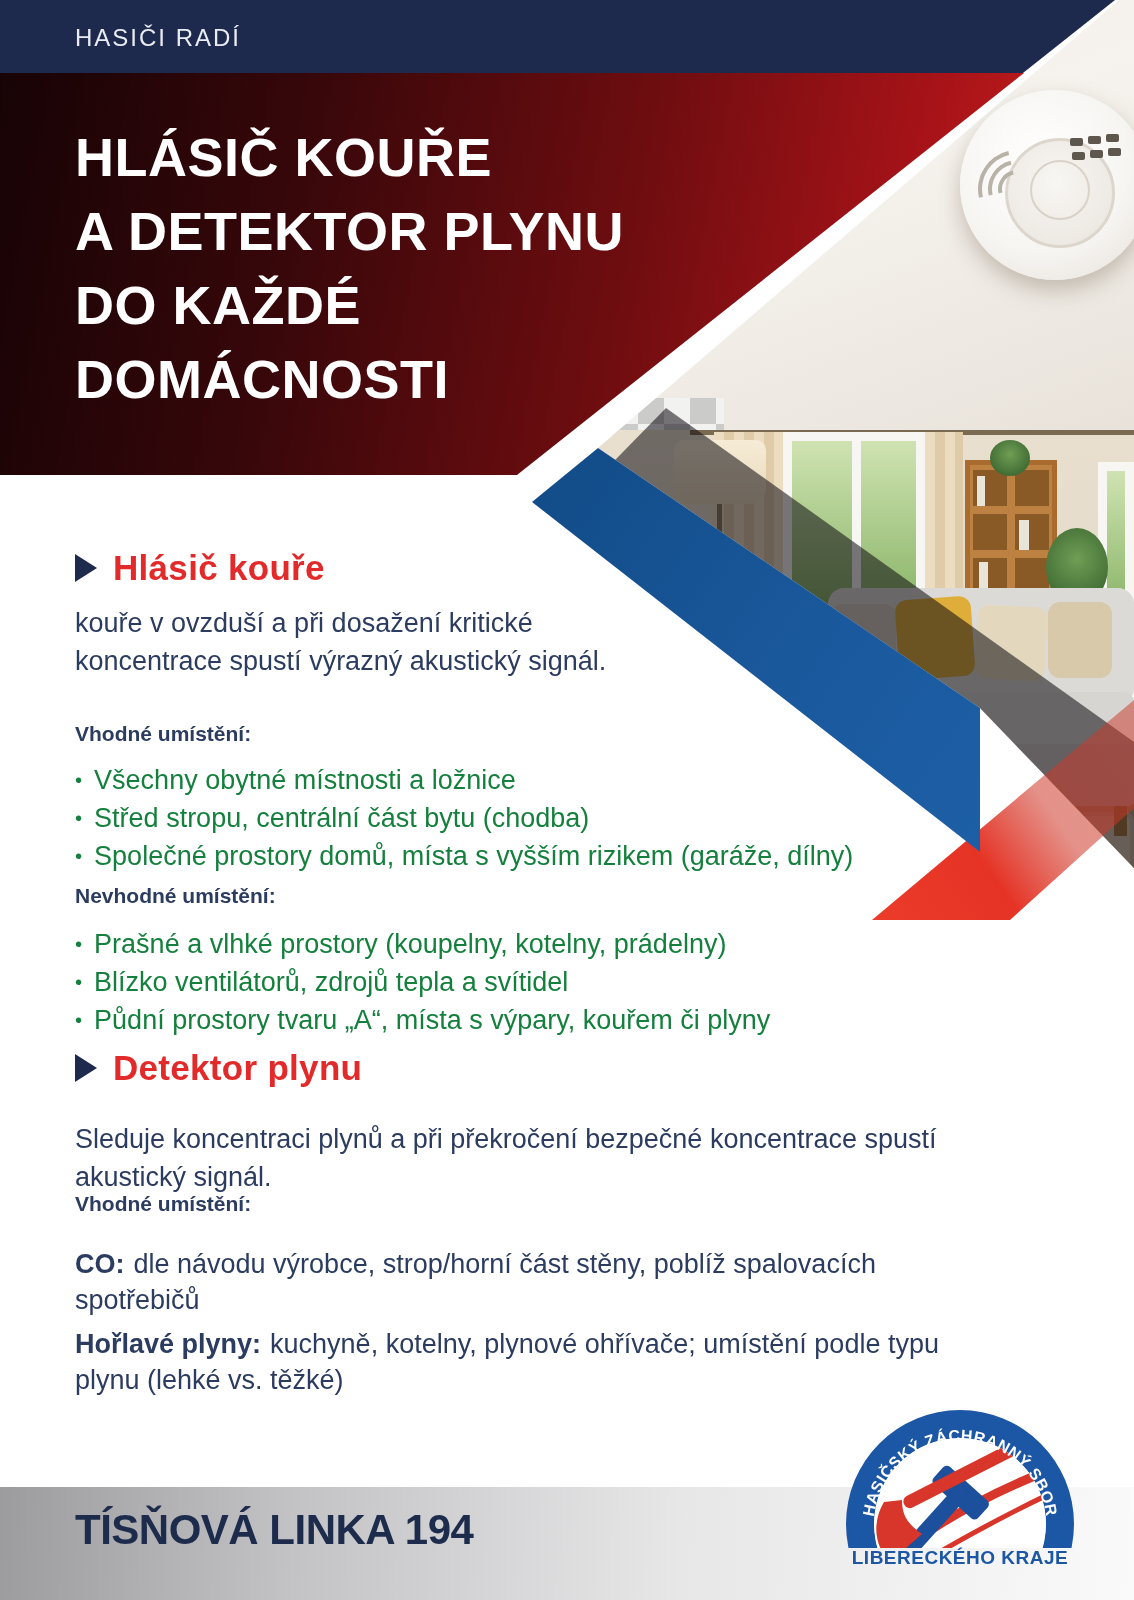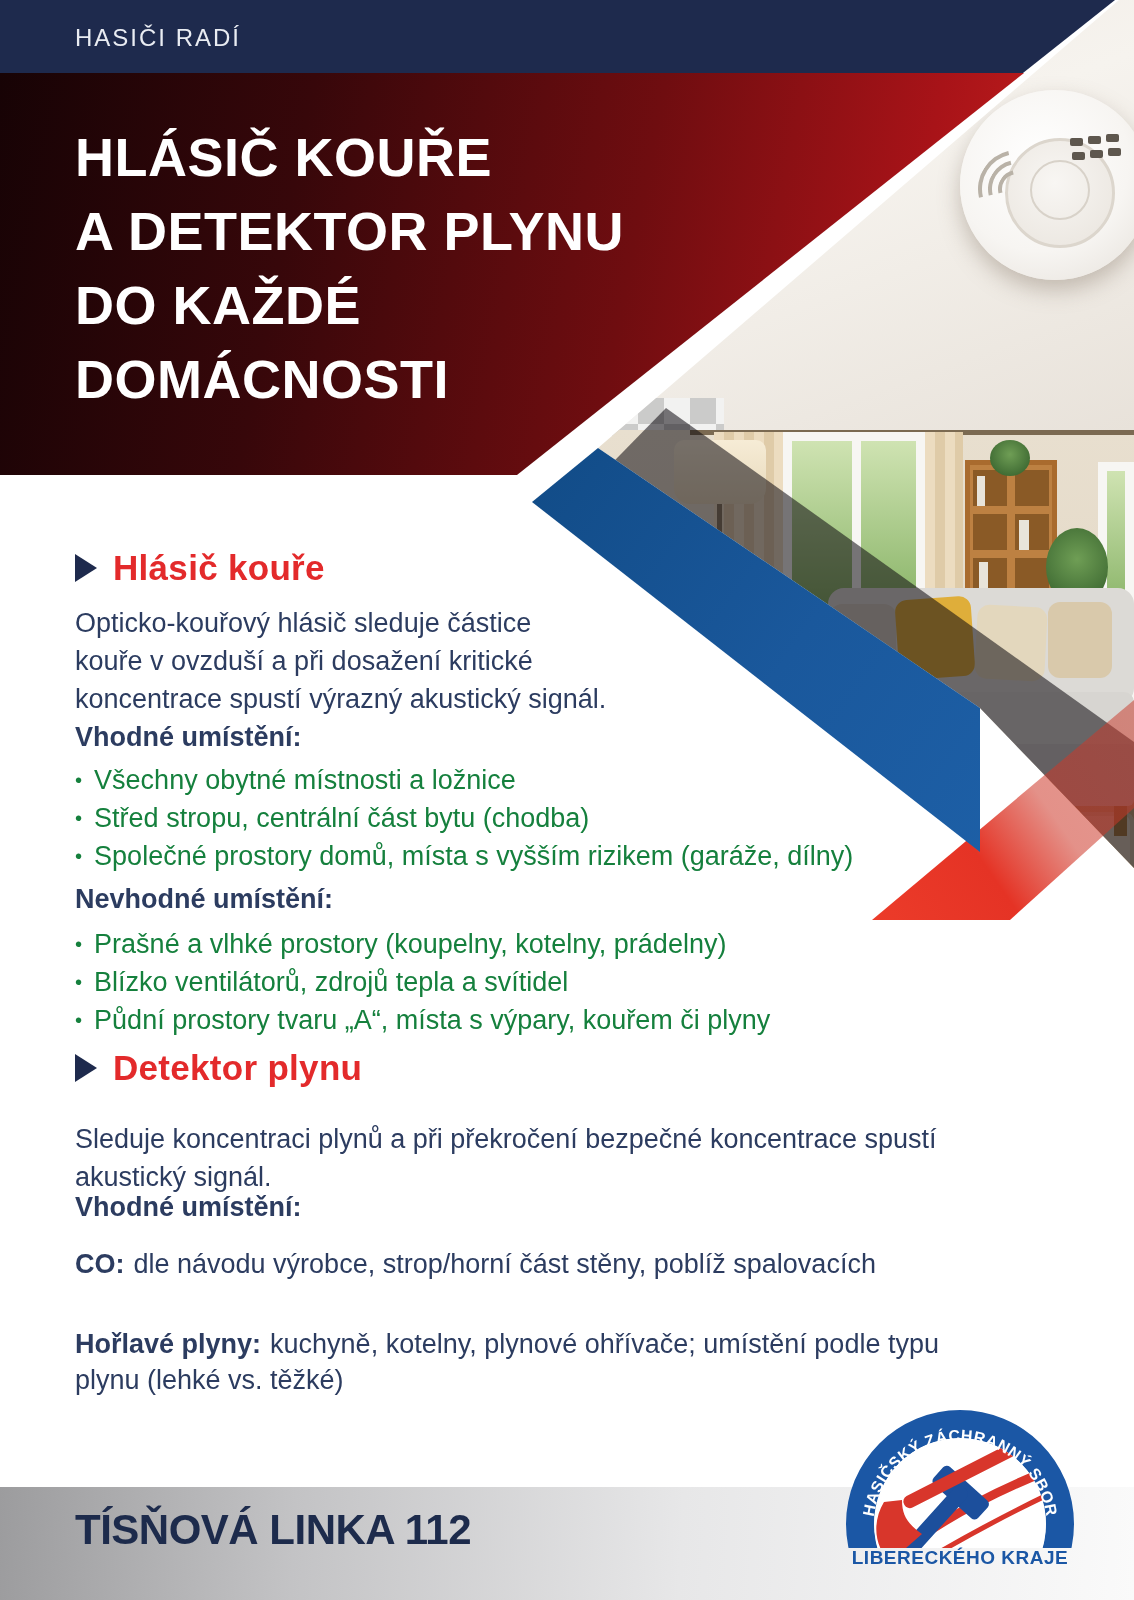--- a/index.html
+++ b/index.html
@@ -82,21 +82,21 @@
             background:linear-gradient(125deg,#114b86 0%,#1a589c 55%,#1d5fa6 100%);
             clip-path:polygon(73px 8px,455px 268px,455px 412px,7px 62px);}
 
   
   .sec-head{display:flex;align-items:center;gap:16px;}
   .tri{width:0;height:0;border-top:14px solid transparent;border-bottom:14px solid transparent;
        border-left:22px solid #1e2a4d;}
   .sec-head .t{font-size:35px;font-weight:bold;color:#e32a2b;letter-spacing:.3px;white-space:nowrap;}
   .copy{color:#2c3c60;font-size:27px;line-height:38px;}
   .copy .line{display:block;white-space:nowrap;}
-  .lbl{color:#2c3c60;font-size:27px;font-weight:bold;white-space:nowrap;}
+  .lbl{color:#2c3c60;font-size:21px;font-weight:bold;white-space:nowrap;}
   .blist{color:#15803d;font-size:27px;line-height:36px;}
   .blist .bullet{display:block;white-space:nowrap;}
   .blist .bullet::before{content:"\2022";font-size:.75em;margin-right:12px;position:relative;top:-2px;}
   .ditem{color:#2c3c60;font-size:27px;line-height:36px;}
   .ditem b{margin-right:9px;}
   .ditem .l2{display:block;white-space:nowrap;}
 
   
   .footerband{left:0;top:1487px;width:1134px;height:113px;
               background:linear-gradient(93deg,#9c9c9e 0%,#c3c3c5 26%,#e7e7e8 60%,#fafafa 100%);}
@@ -182,21 +182,20 @@
     <span>A DETEKTOR PLYNU</span>
     <span>DO KAŽDÉ</span>
     <span>DOMÁCNOSTI</span>
   </div>
 
   <div class="abs sec-head" style="left:75px;top:548px;">
     <span class="tri"></span>
     <span class="t">Hlásič kouře</span>
   </div>
   <div class="abs copy" style="left:75px;top:604px;">
-    <span class="line">Opticko-kouřový hlásič sleduje částice</span>
     <span class="line">kouře v ovzduší a při dosažení kritické</span>
     <span class="line">koncentrace spustí výrazný akustický signál.</span>
   </div>
   <div class="abs lbl" style="left:75px;top:722px;">Vhodné umístění:</div>
   <div class="abs blist" style="left:75px;top:762px;">
     <span class="bullet">Všechny obytné místnosti a ložnice</span>
     <span class="bullet">Střed stropu, centrální část bytu (chodba)</span>
     <span class="bullet">Společné prostory domů, místa s vyšším rizikem (garáže, dílny)</span>
   </div>
   <div class="abs lbl" style="left:75px;top:884px;">Nevhodné umístění:</div>
@@ -210,28 +209,29 @@
     <span class="tri"></span>
     <span class="t">Detektor plynu</span>
   </div>
   <div class="abs copy" style="left:75px;top:1120px;">
     <span class="line">Sleduje koncentraci plynů a při překročení bezpečné koncentrace spustí</span>
     <span class="line">akustický signál.</span>
   </div>
   <div class="abs lbl" style="left:75px;top:1192px;">Vhodné umístění:</div>
   <div class="abs ditem" style="left:75px;top:1246px;">
     <b>CO:</b><span>dle návodu výrobce, strop/horní část stěny, poblíž spalovacích</span>
+    <span class="l2">spotřebičů</span>
   </div>
   <div class="abs ditem" style="left:75px;top:1326px;">
     <b>Hořlavé plyny:</b><span>kuchyně, kotelny, plynové ohřívače; umístění podle typu</span>
     <span class="l2">plynu (lehké vs. těžké)</span>
   </div>
 
   <div class="abs footerband"></div>
-  <div class="abs emg" style="left:75px;top:1506px;">TÍSŇOVÁ LINKA 112</div>
+  <div class="abs emg" style="left:75px;top:1506px;">TÍSŇOVÁ LINKA 194</div>
 
   <svg class="abs logo" viewBox="0 0 240 190">
     <defs>
       <path id="arcp" d="M 31 150 A 87 87 0 0 1 205 150"></path>
       <clipPath id="archclip">
           <rect x="0" y="0" width="240" height="170"></rect>
         </clipPath>
       <clipPath id="innerclip">
           <circle cx="118" cy="146" r="86"></circle>
         </clipPath>

